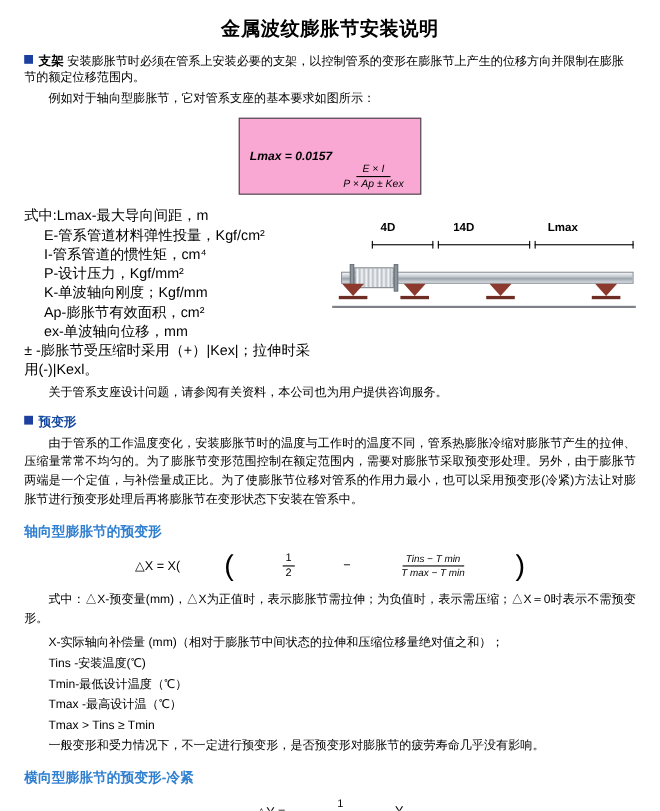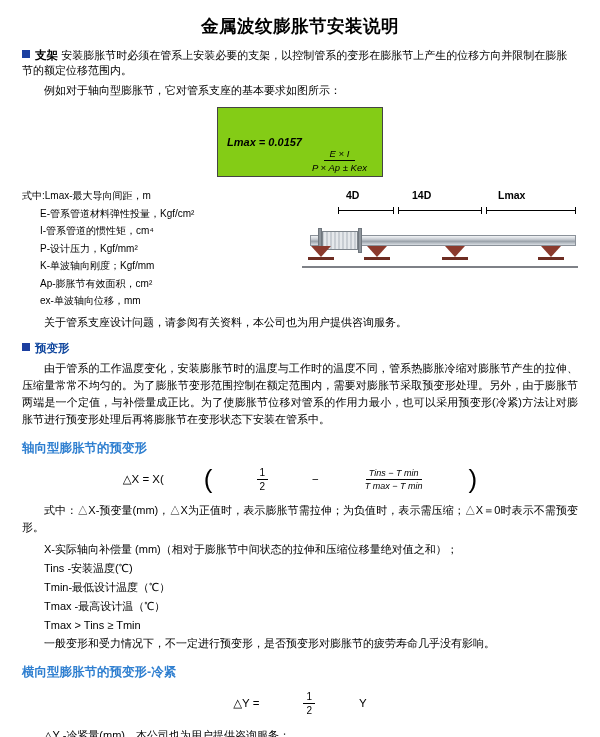--- a/index.html
+++ b/index.html
@@ -58,21 +58,21 @@
     display: flex;
     justify-content: center;
     margin: 8px 0 10px 0;
   }
   .formula-inner {
     border: 1px solid #444;
     padding: 3px 9px;
     font-size: 11px;
     display: flex;
     align-items: center;
-    background: #84cc16;
+    background: #f9a8d4;
   }
   .frac {
     display: inline-flex;
     flex-direction: column;
     align-items: center;
     vertical-align: middle;
     margin-left: 4px;
     font-size: 9.5px;
     font-style: italic;
     margin-top: 37px;
@@ -89,30 +89,30 @@
     font-style: italic;
     font-size: 11px;
   }
   .legend-wrap {
     position: relative;
   }
   .legend {
     width: 265px;
   }
   .legend div {
-    font-size: 10px;
+    font-size: 13px;
     line-height: 17.5px;
   }
   .legend .l0 { margin-left: 0; }
   .legend .l1 { margin-left: 18px; }
   
   .figure {
     position: absolute;
     right: 0;
-    top: 2px;
+    top: 14px;
     width: 276px;
     height: 86px;
   }
   .fig-labels {
     position: relative;
     height: 16px;
     font-size: 10.5px;
     font-weight: bold;
   }
   .fig-labels span {
@@ -287,20 +287,21 @@
 
   <div class="legend-wrap">
     <div class="legend">
       <div class="l0">式中:Lmax-最大导向间距，m</div>
       <div class="l1">E-管系管道材料弹性投量，Kgf/cm²</div>
       <div class="l1">I-管系管道的惯性矩，cm⁴</div>
       <div class="l1">P-设计压力，Kgf/mm²</div>
       <div class="l1">K-单波轴向刚度；Kgf/mm</div>
       <div class="l1">Ap-膨胀节有效面积，cm²</div>
       <div class="l1">ex-单波轴向位移，mm</div>
+      <div class="l0">± -膨胀节受压缩时采用（+）|Kex|；拉伸时采用(-)|Kexl。</div>
     </div>
 
     <div class="figure">
       <div class="fig-labels">
         <span style="left:44px;">4D</span>
         <span style="left:110px;">14D</span>
         <span style="left:196px;">Lmax</span>
       </div>
       <div class="fig-dims">
         <div class="dimline" style="left:0px;width:56px;"></div>

